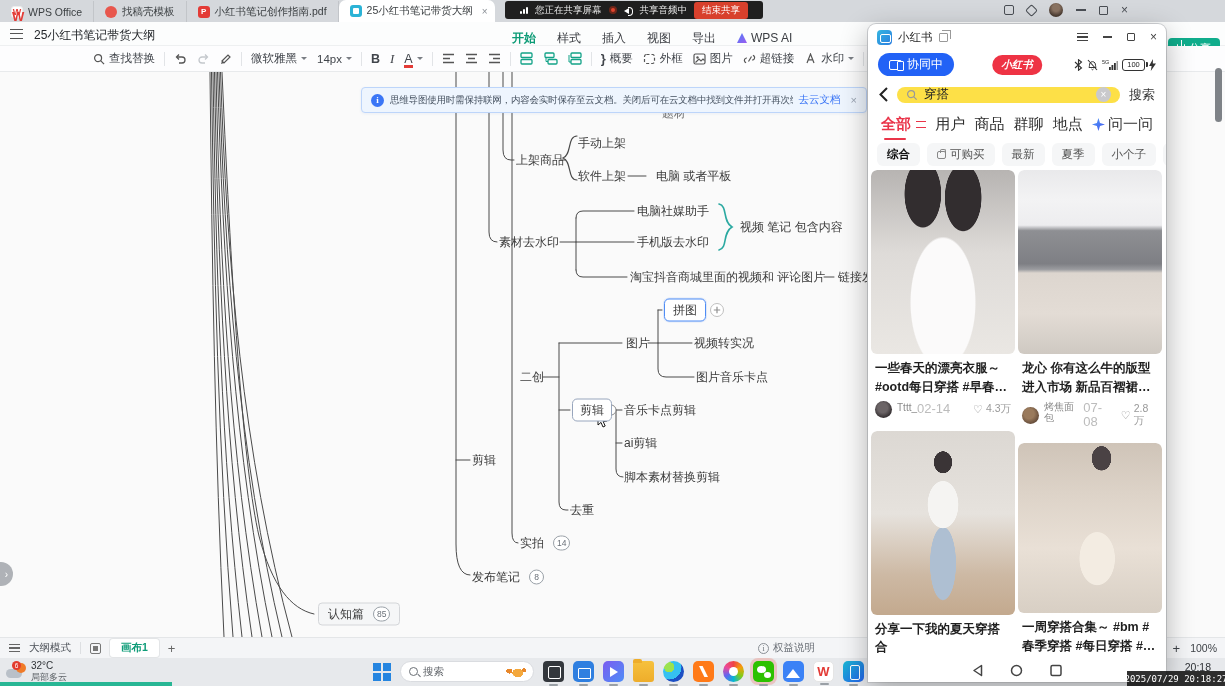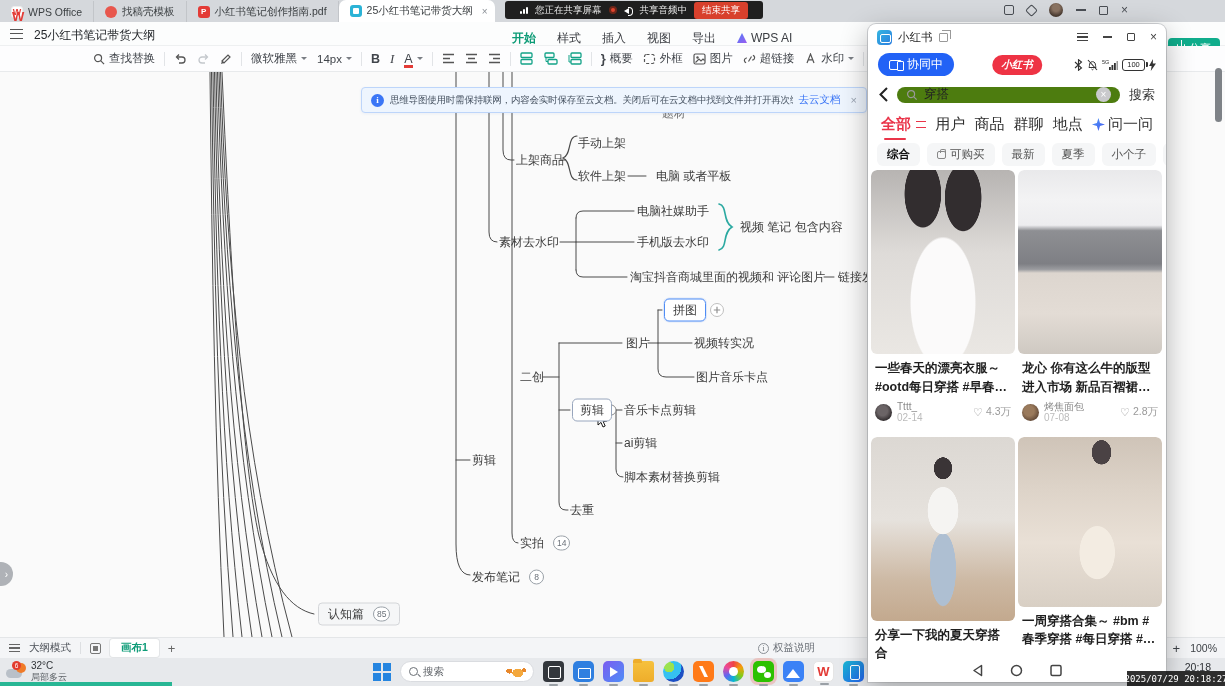--- a/index.html
+++ b/index.html
@@ -161,21 +161,21 @@
 .pt-close{font-size:12px;line-height:10px}
 .pstatus{position:relative;height:29px;display:flex;align-items:center;padding:0 10px}
 .collab{height:23px;background:#2262f6;border-radius:12px;color:#fff;font-size:12px;display:flex;align-items:center;gap:5px;padding:0 11px}
 .collab-ic{width:13px;height:10px;border:1.3px solid #fff;border-radius:2px;position:relative}
 .collab-ic::after{content:"";position:absolute;right:-3px;bottom:-2px;width:5px;height:8px;background:#2262f6;border:1.3px solid #fff;border-radius:1px}
 .redbadge{position:absolute;left:50%;transform:translateX(-50%);background:#ee3344;color:#fff;font-size:10.5px;font-weight:bold;border-radius:10px;padding:3px 9px;font-style:italic}
 .sticons{margin-left:auto;display:flex;align-items:center;gap:4px}
 .battery{width:23px;height:12px;border:1.2px solid #333;border-radius:3px;font-size:7.5px;text-align:center;line-height:10px;color:#222;position:relative}
 .battery::after{content:"";position:absolute;right:-3.5px;top:2.5px;width:2px;height:5px;background:#333;border-radius:0 1px 1px 0}
 .psearch{height:31px;display:flex;align-items:center;padding:0 11px;gap:9px}
-.sfield{flex:1;height:16px;background:#4d7c0f;border-radius:13px;display:flex;align-items:center;padding:0 9px;gap:6px;font-size:12.5px;color:#222}
+.sfield{flex:1;height:16px;background:#fde047;border-radius:13px;display:flex;align-items:center;padding:0 9px;gap:6px;font-size:12.5px;color:#222}
 .clearbtn{margin-left:auto;width:15px;height:15px;border-radius:50%;background:#c9c9cc;color:#fff;font-size:10px;display:flex;align-items:center;justify-content:center}
 .sbtn{font-size:13px;color:#333}
 .ptabs{height:29px;display:flex;align-items:center;justify-content:space-between;padding:0 13px;font-size:15px;color:#2f2f2f}
 .ptab{position:relative;display:flex;align-items:center;gap:3px}
 .ptab.on{color:#ea3449;font-weight:bold}
 .ptab.on::after{content:"";position:absolute;left:3px;bottom:-6px;width:22px;height:2.5px;background:#ea3449;border-radius:2px}
 .fbars{display:inline-block;width:10px;height:7px;border-top:1.8px solid #ea3449;border-bottom:1.8px solid #ea3449;margin-left:2px}
 .spark{width:13px;height:13px;background:linear-gradient(135deg,#4f9df7,#4353f0);clip-path:polygon(50% 0,62% 38%,100% 50%,62% 62%,50% 100%,38% 62%,0 50%,38% 38%)}
 .pchips{height:31px;display:flex;align-items:center;padding:0 9px;gap:7px;overflow:hidden}
 .chip{height:23px;background:#f5f6f7;border-radius:6px;padding:0 10px;font-size:11.5px;color:#555;display:flex;align-items:center;gap:4px;white-space:nowrap;flex:0 0 auto}
@@ -188,23 +188,23 @@
 .pimg{width:100%;border-radius:6px}
 .ph1{height:184px;background:radial-gradient(30px 55px at 36% 13%,#322d2f 60%,transparent 62%),radial-gradient(30px 55px at 64% 15%,#322d2f 60%,transparent 62%),radial-gradient(55px 110px at 50% 72%,#fbfafa 58%,transparent 60%),linear-gradient(180deg,#b7b4b2,#dedbd8 45%,#eae7e3)}
 .ph2{height:184px;background:linear-gradient(180deg,#e9e9eb 0%,#f3f3f4 16%,#ededef 30%,#8e8f93 33%,#7e7f84 51%,#9a9b9f 54%,#ddd6cf 56%,#e3dcd5 78%,#cfc9c2 100%)}
 .ph3{height:184px;background:radial-gradient(15px 18px at 50% 17%,#3a3436 60%,transparent 62%),radial-gradient(26px 40px at 50% 40%,#f5f4f2 58%,transparent 60%),radial-gradient(22px 62px at 50% 72%,#aebfd2 58%,transparent 60%),linear-gradient(180deg,#dcd8d3 0%,#e6e2dd 45%,#cdb9a4 78%,#c3a98e 100%)}
 .ph4{height:170px;background:radial-gradient(16px 20px at 58% 9%,#4a4244 60%,transparent 62%),radial-gradient(30px 45px at 55% 68%,#f3ece2 58%,transparent 60%),linear-gradient(180deg,#cfc4b8,#ddd3c8 30%,#e9e0d6 62%,#d8cfc4)}
 .pcap{font-size:12.5px;color:#1f1f1f;line-height:1.5;padding:5px 4px 1px;font-weight:600;display:-webkit-box;-webkit-line-clamp:2;-webkit-box-orient:vertical;overflow:hidden}
 .pauth{display:flex;align-items:center;gap:5px;padding:3px 4px 6px}
 .pav{width:17px;height:17px;border-radius:50%;flex:0 0 auto}
 .av1{background:radial-gradient(circle at 45% 40%,#6b6466 35%,#2f2a2c 75%)}
 .av2{background:radial-gradient(circle at 42% 40%,#9a7a5c 35%,#5c4434 78%)}
-.pmeta{display:flex;flex-direction:column;line-height:1.15}
+.pmeta{display:flex;flex-direction:row;line-height:1.15}
 .pname{font-size:10px;color:#8a8a8a}
-.pdate{font-size:10px;color:#bcbcbc}
+.pdate{font-size:13px;color:#bcbcbc}
 .plikes{margin-left:auto;display:flex;align-items:center;gap:3px;color:#999;font-size:10.5px}
 .heart{font-size:11px}
 .pnav{position:absolute;left:0;right:0;bottom:0;height:23px;background:#fff;display:flex;align-items:center;justify-content:center;gap:27px;z-index:6}
 
 
 .tsoverlay{position:absolute;left:1127px;top:671px;width:98px;height:15px;background:rgba(12,12,12,.85);color:#fff;font-size:9px;display:flex;align-items:center;justify-content:center;z-index:30;font-family:"DejaVu Sans Mono",monospace;white-space:nowrap}
 svg{display:block}
 </style>
 </head>
 <body>

